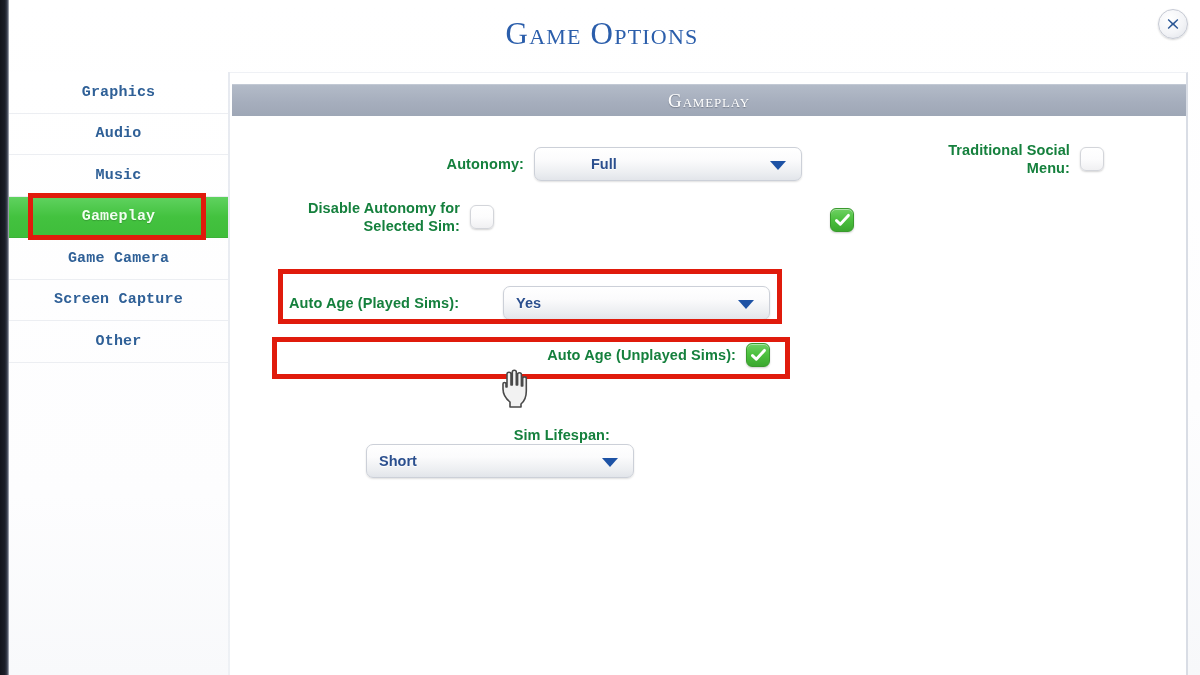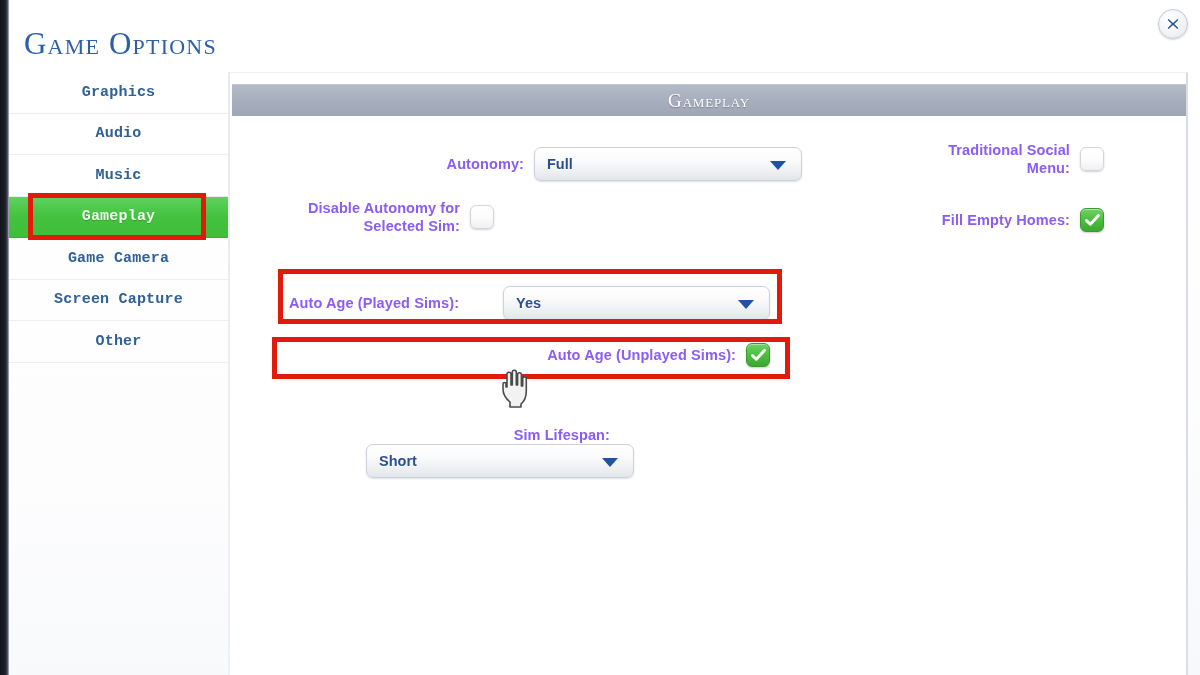--- a/index.html
+++ b/index.html
@@ -29,23 +29,23 @@
   }
 
   
   .title-bar {
     position: absolute;
     left: 0; top: 0;
     width: 1200px; height: 66px;
   }
   .title {
     position: absolute;
-    left: 0; top: 26px;
+    left: 0; top: 16px;
     width: 1180px;
-    text-align: left;
+    text-align: center;
     font-family: "Liberation Serif", serif;
     font-size: 31px;
     font-variant: small-caps;
     letter-spacing: 1.2px;
     color: #2b5eab;
     text-shadow: 0 1px 1px rgba(255,255,255,0.9);
     padding-left: 24px;
   }
 
   .close-btn {
@@ -137,21 +137,21 @@
     position: absolute;
     left: 0; top: 50px;
     width: 958px; height: 553px;
   }
 
   .row { position: absolute; display: flex; align-items: center; }
 
   .lbl {
     font-size: 14.5px;
     font-weight: bold;
-    color: #8b5cf6;
+    color: #15803d;
     text-shadow: 0 1px 0 rgba(255,255,255,0.95);
     text-align: right;
     line-height: 18px;
     letter-spacing: 0.1px;
     white-space: pre-line;
   }
 
   .dropdown {
     position: relative;
     height: 34px;
@@ -262,40 +262,39 @@
   <div class="panel">
 
     <div class="panel-header">
       <span class="panel-header-text">Gameplay</span>
     </div>
 
     <div class="form">
 
       <div class="row" style="left:0px; top:24px; width:572px; justify-content:flex-end;">
         <span class="lbl" style="width:230px; margin-right:10px;">Autonomy:</span>
-        <span class="dropdown" style="width:268px;">
+        <span class="dropdown" style="width:268px;padding-left:44px;">
           <span class="val">Full</span>
           <span class="arrow"></span>
         </span>
       </div>
 
       <div class="row" style="left:600px; top:18px; width:358px;">
         <span class="lbl" style="width:240px; margin-right:10px;">Traditional Social
 Menu:</span>
         <span class="chk off"></span>
       </div>
 
       <div class="row" style="left:0px; top:76px; width:540px; justify-content:flex-start;">
         <span class="lbl" style="width:230px; margin-right:10px;">Disable Autonomy for
 Selected Sim:</span>
         <span class="chk off"></span>
       </div>
 
       <div class="row" style="left:600px; top:85px; width:358px;">
-        <span class="lbl" style="width:240px; margin-right:10px;">Fill Empty Homes:</span>
         <span class="chk on">
           <svg width="17" height="17" viewBox="0 0 17 17">
             <path d="M2.5 8.6 L6.3 12.3 L14.4 3.4" stroke="#ffffff" stroke-width="2.9" fill="none" stroke-linecap="round" stroke-linejoin="round"></path>
           </svg>
         </span>
       </div>
 
       <div class="row" style="left:0px; top:163px; width:540px; justify-content:flex-end;gap:34px;">
         <span class="lbl" style="width:230px; margin-right:10px;">Auto Age (Played Sims):</span>
         <span class="dropdown" style="width:268px;">

